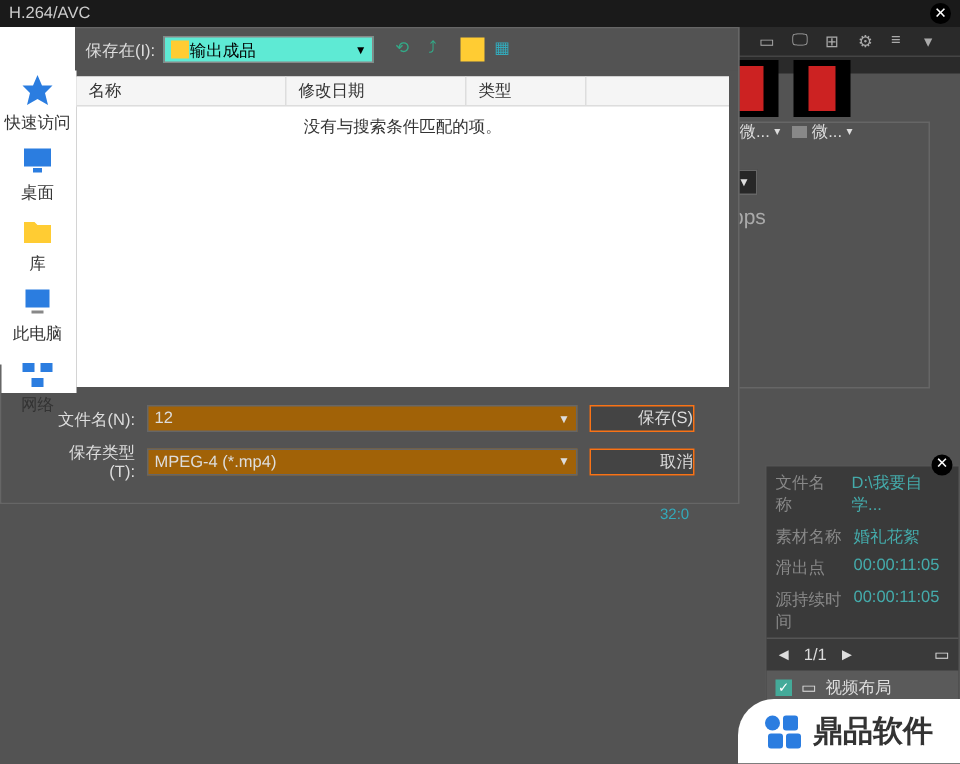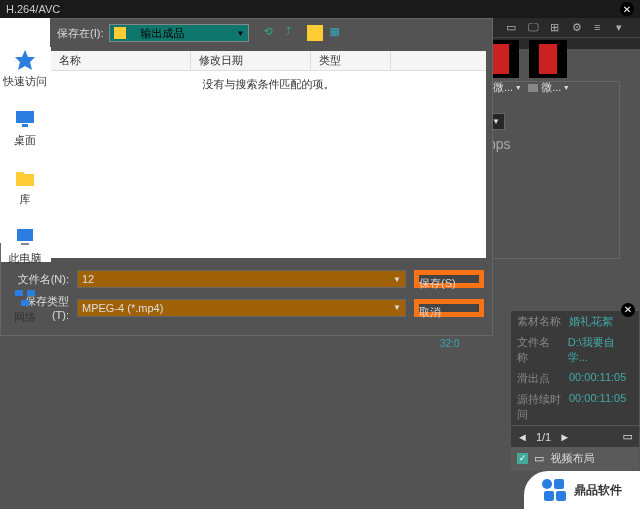--- a/index.html
+++ b/index.html
@@ -1,45 +1,45 @@
 <!DOCTYPE html>
 <html><head>
 <meta charset="utf-8">
 <style>
 *{margin:0;padding:0;box-sizing:border-box;font-family:"Microsoft YaHei",Arial,sans-serif;font-size:11px}
 body{width:640px;height:509px;background:#535353;color:#ddd;position:relative;overflow:hidden}
 .titlebar{height:18px;background:#1a1a1a;color:#ccc;padding:2px 6px;display:flex;align-items:center;justify-content:space-between}
 .close-x{width:14px;height:14px;background:#000;border-radius:50%;color:#fff;display:flex;align-items:center;justify-content:center;font-size:10px;cursor:pointer}
 .topbar{height:20px;background:#2a2a2a;display:flex;align-items:center;justify-content:flex-end;gap:8px;padding:0 10px;border-bottom:1px solid #444}
 .topbar .ico{width:14px;height:14px;display:inline-block;color:#aaa}
-.sidebar-strip{position:absolute;left:0;top:18px;width:50px;height:225px;background:#fff;padding-top:30px;display:flex;flex-direction:column;align-items:center;gap:18px;z-index:5}
+.sidebar-strip{position:absolute;left:0;top:18px;width:50px;height:225px;background:#fff;padding-top:30px;display:flex;flex-direction:column;align-items:center;gap:6px;z-index:5}
 .sb-item{display:flex;flex-direction:column;align-items:center;gap:2px;color:#333;cursor:pointer}
 .sb-item .icn{width:24px;height:24px}
 .dialog{position:absolute;left:0;top:18px;width:493px;background:#535353;z-index:4;border:1px solid #666}
 .dlg-toolbar{height:28px;background:#535353;display:flex;align-items:center;padding:0 6px;gap:6px}
 .dlg-toolbar .lbl{padding-left:50px}
-.dd{background:#0f766e;color:#000;height:18px;display:flex;align-items:center;padding:0 4px;gap:14px;min-width:140px;border:1px solid #888}
+.dd{background:#5eead4;color:#000;height:18px;display:flex;align-items:center;padding:0 4px;gap:0;min-width:140px;border:1px solid #888}
 .dd .fold{width:12px;height:12px;background:#ffcc33;display:inline-block}
 .dd .arrow{margin-left:auto;font-size:8px}
 .tb-icons{display:flex;gap:6px;margin-left:8px}
 .tb-icons span{width:16px;height:16px;display:inline-block}
 .filearea{display:flex}
 .leftnav{width:50px;background:#fff}
 .listview{flex:1;background:#fff;margin:4px 6px 4px 0}
 .listhead{display:flex;background:#f5f5f5;border-bottom:1px solid #ddd;height:20px}
 .listhead div{padding:2px 8px;color:#333;border-right:1px solid #ddd}
 .lh1{width:140px}.lh2{width:120px}.lh3{width:80px}
 .empty{text-align:center;color:#333;padding:6px}
 .listbody{height:160px}
-.dlg-bottom{padding:8px 8px;background:#535353}
+.dlg-bottom{padding:8px 29px;background:#535353}
 .row{display:flex;align-items:center;gap:8px;margin-bottom:6px}
 .row .lbl{width:60px;text-align:right}
 .row input,.row .sel{background:#a16207;color:#ddd;border:1px solid #666;height:18px;padding:0 4px;flex:1}
 .row .sel{display:flex;align-items:center;justify-content:space-between}
-.row .btn{width:70px;height:18px;background:#444;border:5px solid #f97316;text-align:left;line-height:16px;cursor:pointer}
+.row .btn{width:70px;height:18px;background:#444;border:1px solid #f97316;text-align:right;line-height:16px;cursor:pointer}
 .tabs{display:flex;gap:2px;margin:10px 0 0 58px}
 .tab{padding:3px 10px;background:#3a3a3a;color:#999;cursor:pointer}
 .tab.active{background:#535353;color:#ddd;border:1px solid #666;border-bottom:none}
 .settings{margin:0 20px 0 58px;border:1px solid #666;padding:10px;display:flex;gap:20px}
 .group{flex:1}
 .gtitle{margin-bottom:6px;color:#ccc}
 .srow{display:flex;align-items:center;gap:6px;margin-bottom:5px}
 .srow .slbl{width:70px;text-align:right}
 .srow .sfld{background:#272727;border:1px solid #666;height:17px;padding:0 4px;min-width:80px;display:flex;align-items:center;justify-content:space-between}
 .srow .unit{color:#aaa;font-size:14px}
@@ -59,21 +59,21 @@
 .rtpanel .rtclose{position:absolute;right:4px;top:-8px;width:14px;height:14px;background:#000;border-radius:50%;color:#fff;text-align:center;line-height:14px;font-size:10px;cursor:pointer}
 .rtrow{display:flex;padding:3px 6px;gap:8px;font-size:10px}
 .rtrow .k{color:#888;width:44px}
 .rtrow .v{color:#4aa}
 .rtctrl{display:flex;align-items:center;gap:8px;padding:4px 6px;border-top:1px solid #555}
 .rtvid{display:flex;align-items:center;gap:6px;padding:4px 6px;background:#5a5a5a}
 .timeline{position:absolute;left:440px;top:338px;width:50px;color:#3ab;font-size:10px}
 .watermark{position:absolute;bottom:0;right:0;background:#fff;padding:8px 18px;border-top-left-radius:24px;display:flex;align-items:center;gap:8px}
 .wmlogo{display:flex;gap:2px}
 .wmlogo .sq{width:10px;height:10px;background:#2b7de0;border-radius:2px}
-.wmtext{font-size:12px;font-weight:bold;color:#333}
+.wmtext{font-size:20px;font-weight:bold;color:#333}
 .arrow-s{font-size:8px}
 </style>
 </head>
 <body>
 
 <div class="titlebar">
   <span>H.264/AVC</span>
   <span class="close-x">✕</span>
 </div>
 
@@ -263,26 +263,26 @@
         <span class="arrow-s">▾</span>
       </div>
     </div>
 </div>
 
 <div class="timeline">32:0</div>
 
 <div class="rtpanel">
   <span class="rtclose">✕</span>
   <div class="rtrow">
+      <span class="k">文件名称</span>
+      <span class="v">D:\我要自学...</span>
+    </div>
+  <div class="rtrow">
       <span class="k">素材名称</span>
       <span class="v">婚礼花絮</span>
-    </div>
-  <div class="rtrow">
-      <span class="k">文件名称</span>
-      <span class="v">D:\我要自学...</span>
     </div>
   <div class="rtrow">
       <span class="k">滑出点</span>
       <span class="v">00:00:11:05</span>
     </div>
   <div class="rtrow">
       <span class="k">源持续时间</span>
       <span class="v">00:00:11:05</span>
     </div>
   <div class="rtctrl">

